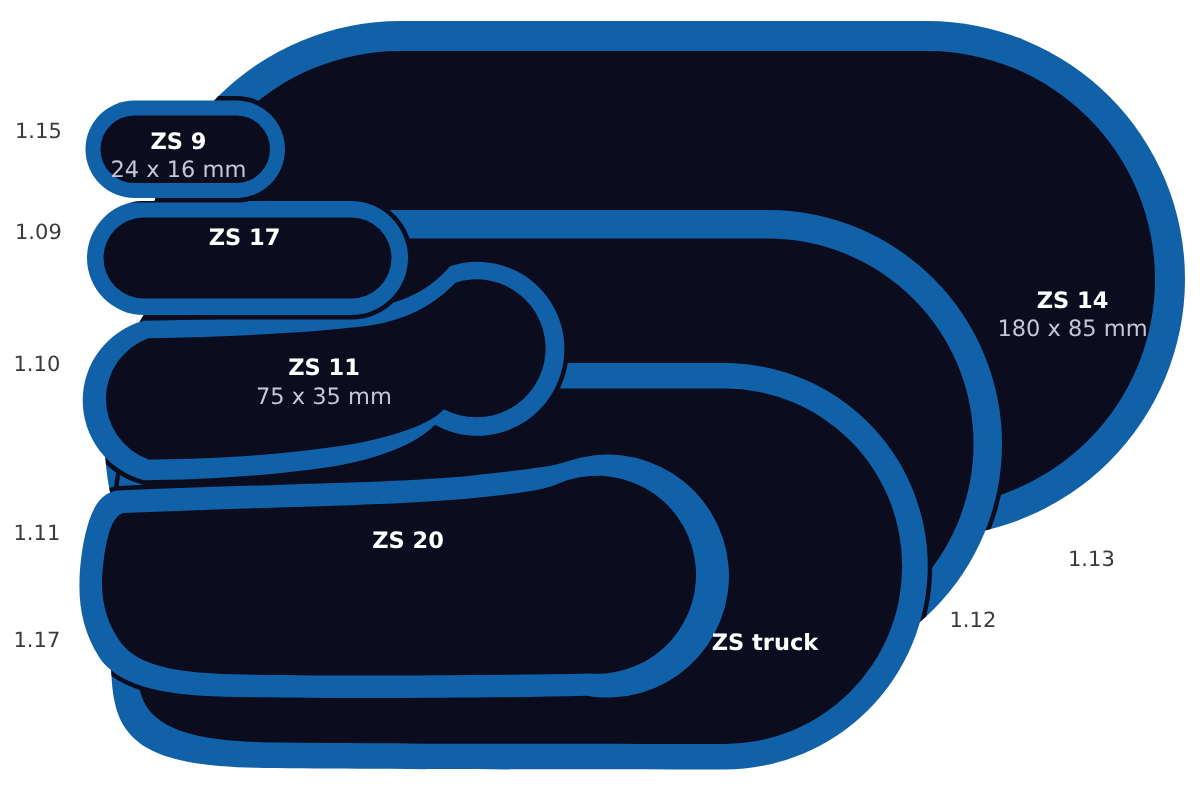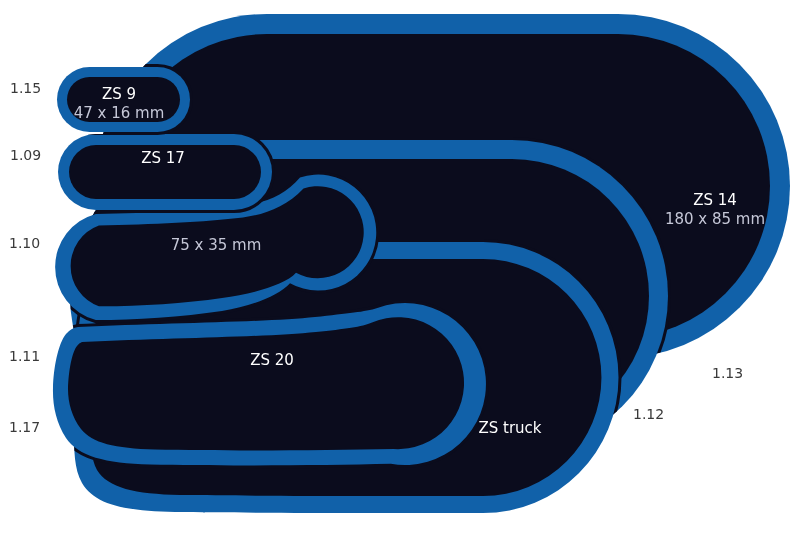--- a/index.html
+++ b/index.html
@@ -11,21 +11,21 @@
     --name:#ffffff;
   }
   html,body{margin:0;padding:0;}
   body{width:800px;height:535px;background:var(--bg);position:relative;overflow:hidden;
        font-family:"DejaVu Sans",sans-serif;}
   svg{position:absolute;left:0;top:0;}
   .outer{fill:var(--blue);}
   .inner{fill:var(--fill);}
   .rim{fill:none;stroke:var(--fill);stroke-width:6;}
   .label{position:absolute;transform:translateX(-50%);text-align:center;white-space:nowrap;}
-  .label .nm{display:block;font-weight:normal;font-size:15px;line-height:19px;color:var(--name);}
+  .label .nm{display:block;font-weight:bold;font-size:15px;line-height:19px;color:var(--name);}
   .label .dm{display:block;font-size:15px;line-height:19px;color:var(--dims);}
   .ref{position:absolute;font-size:14px;line-height:14px;color:var(--ref);}
 </style>
 </head>
 <body>
 
 <div id="stage">
   <svg width="800" height="535" viewBox="0 0 800 535">
     <defs>
       <rect id="s14" x="95" y="14" width="695" height="344" rx="172" ry="172"></rect>
@@ -146,26 +146,27 @@
     </g>
     <g>
       <use href="#s9" class="rim" clip-path="url(#c9)"></use>
       <use href="#s9" class="outer"></use>
       <rect class="inner" x="67" y="77" width="113" height="45" rx="22.5" ry="22.5"></rect>
     </g>
   </svg>
 
   <div class="label" style="left:119px;top:85px">
     <span class="nm">ZS 9</span>
-    <span class="dm">47 x 16 mm</span>
+    <span class="dm">24 x 16 mm</span>
   </div>
   <div class="label" style="left:163px;top:149px">
     <span class="nm">ZS 17</span>
   </div>
   <div class="label" style="left:216px;top:236px">
+    <span class="nm">ZS 11</span>
     <span class="dm">75 x 35 mm</span>
   </div>
   <div class="label" style="left:272px;top:351px">
     <span class="nm">ZS 20</span>
   </div>
   <div class="label" style="left:510px;top:191px">
   </div>
   <div class="label" style="left:715px;top:191px">
     <span class="nm">ZS 14</span>
     <span class="dm">180 x 85 mm</span>

